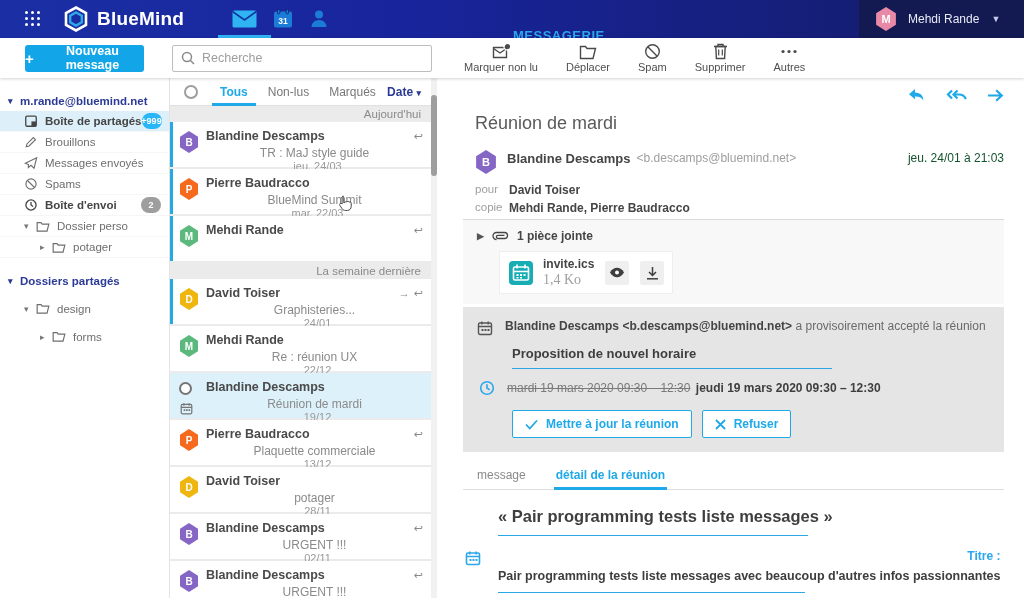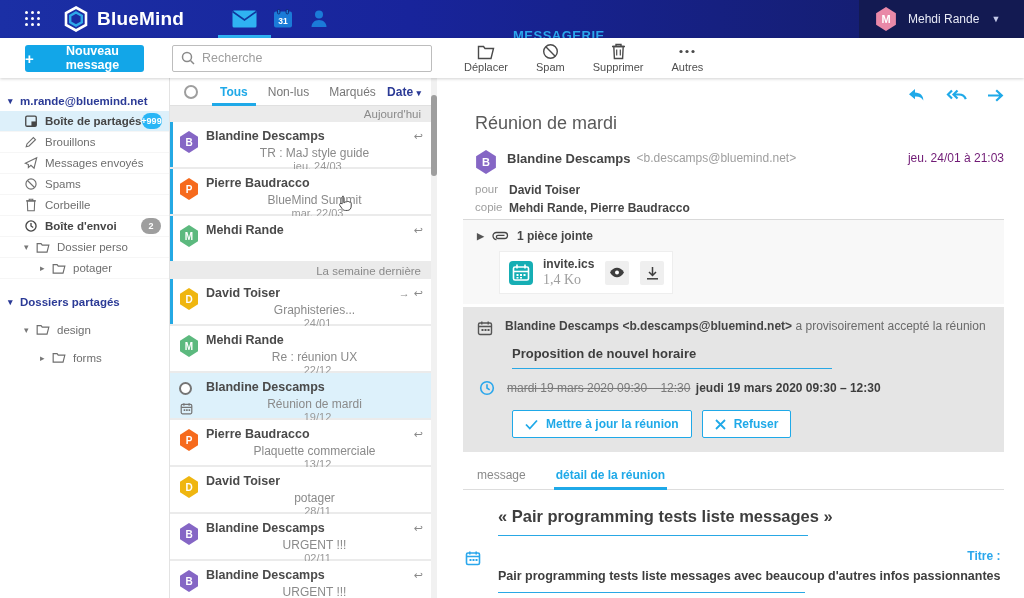--- a/index.html
+++ b/index.html
@@ -103,21 +103,21 @@
   
   .reader { flex:1; background:#fff; padding:8px 20px 0 26px; overflow:hidden; }
   .rd-actions { display:flex; justify-content:flex-end; gap:20px; height:20px; margin-top:2px; }
   .rd-actions svg { cursor:pointer; }
   .rd-header { padding-left:12px; }
   .rd-title { font-size:18px; color:#5A5A5A; font-weight:normal; margin-top:5px; }
   .rd-from { display:flex; align-items:center; margin-top:8px; }
   .rd-from .avatar { width:22px; height:24px; font-size:11px; background:#8566C5; }
   .rd-from-name { font-weight:bold; font-size:13px; color:#454545; margin-left:10px; }
   .rd-from-email { font-size:12px; color:#9E9E9E; margin-left:6px; }
-  .rd-date { margin-left:auto; font-size:12px; color:#701a75; }
+  .rd-date { margin-left:auto; font-size:12px; color:#14532d; }
   .rd-rcpt { margin-top:9px; font-size:12px; }
   .rd-rcpt .line { display:flex; margin-bottom:4px; }
   .rd-rcpt .lbl { color:#9E9E9E; width:34px; font-size:11.5px; }
   .rd-rcpt .val { color:#454545; font-weight:bold; }
   .rd-hr { border:none; border-top:1px solid #D9D9D9; margin:4px 0 0 0; }
 
   .attach-box { background:#F8F8F8; padding:9px 14px 10px 14px; margin-top:0; }
   .attach-summary { display:flex; align-items:center; gap:8px; font-size:12px; font-weight:bold; color:#454545; cursor:pointer; }
   .attach-summary .caret { font-size:9px; color:#555; }
   .attach-card { background:#fff; border:1px solid #EEE; display:inline-flex; align-items:center;
@@ -217,20 +217,29 @@
     </button>
     <div class="searchbox">
       <svg width="14" height="14" viewBox="0 0 14 14">
         <circle cx="6" cy="6" r="4.5" fill="none" stroke="#8A8A8A" stroke-width="1.5"></circle>
         <path d="M9.5 9.5 13 13" stroke="#8A8A8A" stroke-width="1.5"></path>
       </svg>
       <input type="text" placeholder="Recherche" style="">
     </div>
     <div class="tb-actions">
       <div class="tb-action">
+        <svg width="19" height="17" viewBox="0 0 19 17">
+          <path d="M1.5 4.5h13v10h-13z" fill="none" stroke="#4A4A4A" stroke-width="1.4"></path>
+          <path d="M1.5 5.5 8 10l6.5-4.5" fill="none" stroke="#4A4A4A" stroke-width="1.4"></path>
+          <circle cx="15.5" cy="3.5" r="2.6" fill="#4A4A4A"></circle>
+          <circle cx="15.5" cy="3.5" r="3.6" fill="none" stroke="#fff" stroke-width="1.2"></circle>
+        </svg>
+        <span>Marquer non lu</span>
+      </div>
+      <div class="tb-action">
         <svg width="18" height="16" viewBox="0 0 18 16">
           <path d="M1.5 14.5v-12h5l1.5 2h8.5l-2.5 10z" fill="none" stroke="#4A4A4A" stroke-width="1.4"></path>
         </svg>
         <span>Déplacer</span>
       </div>
       <div class="tb-action">
         <svg width="17" height="17" viewBox="0 0 17 17">
           <circle cx="8.5" cy="8.5" r="6.8" fill="none" stroke="#4A4A4A" stroke-width="1.4"></circle>
           <path d="M3.8 3.8 13.2 13.2" stroke="#4A4A4A" stroke-width="1.4"></path>
         </svg>
@@ -283,27 +292,20 @@
             <path d="M1.5 8.2 14.5 2l-3 12-3.6-3.4L5 13.2v-3.4z" fill="none" stroke="#6E6E6E" stroke-width="1.3"></path>
           </svg>
           <span class="sb-label">Messages envoyés</span>
         </div>
         <div class="sb-row indent1">
           <svg width="14" height="14" viewBox="0 0 16 16">
             <circle cx="8" cy="8" r="5.8" fill="none" stroke="#6E6E6E" stroke-width="1.3"></circle>
             <path d="M4 4l8 8" stroke="#6E6E6E" stroke-width="1.3"></path>
           </svg>
           <span class="sb-label">Spams</span>
-        </div>
-        <div class="sb-row indent1">
-          <svg width="14" height="14" viewBox="0 0 15 17">
-            <path d="M1.5 3.5h12M5.3 3.5v-2h4.4v2" fill="none" stroke="#6E6E6E" stroke-width="1.3"></path>
-            <path d="M3 3.5h9l-.5 12H3.5z" fill="none" stroke="#6E6E6E" stroke-width="1.3"></path>
-          </svg>
-          <span class="sb-label">Corbeille</span>
         </div>
         <div class="sb-row bold indent1">
           <svg width="14" height="14" viewBox="0 0 16 16">
             <circle cx="8" cy="8" r="5.8" fill="none" stroke="#454545" stroke-width="1.5"></circle>
             <path d="M8 4.5V8l2.5 1.8" fill="none" stroke="#454545" stroke-width="1.5"></path>
           </svg>
           <span class="sb-label">Boîte d'envoi</span>
           <span class="badge gray">2</span>
         </div>
         <div class="sb-row indent1">

